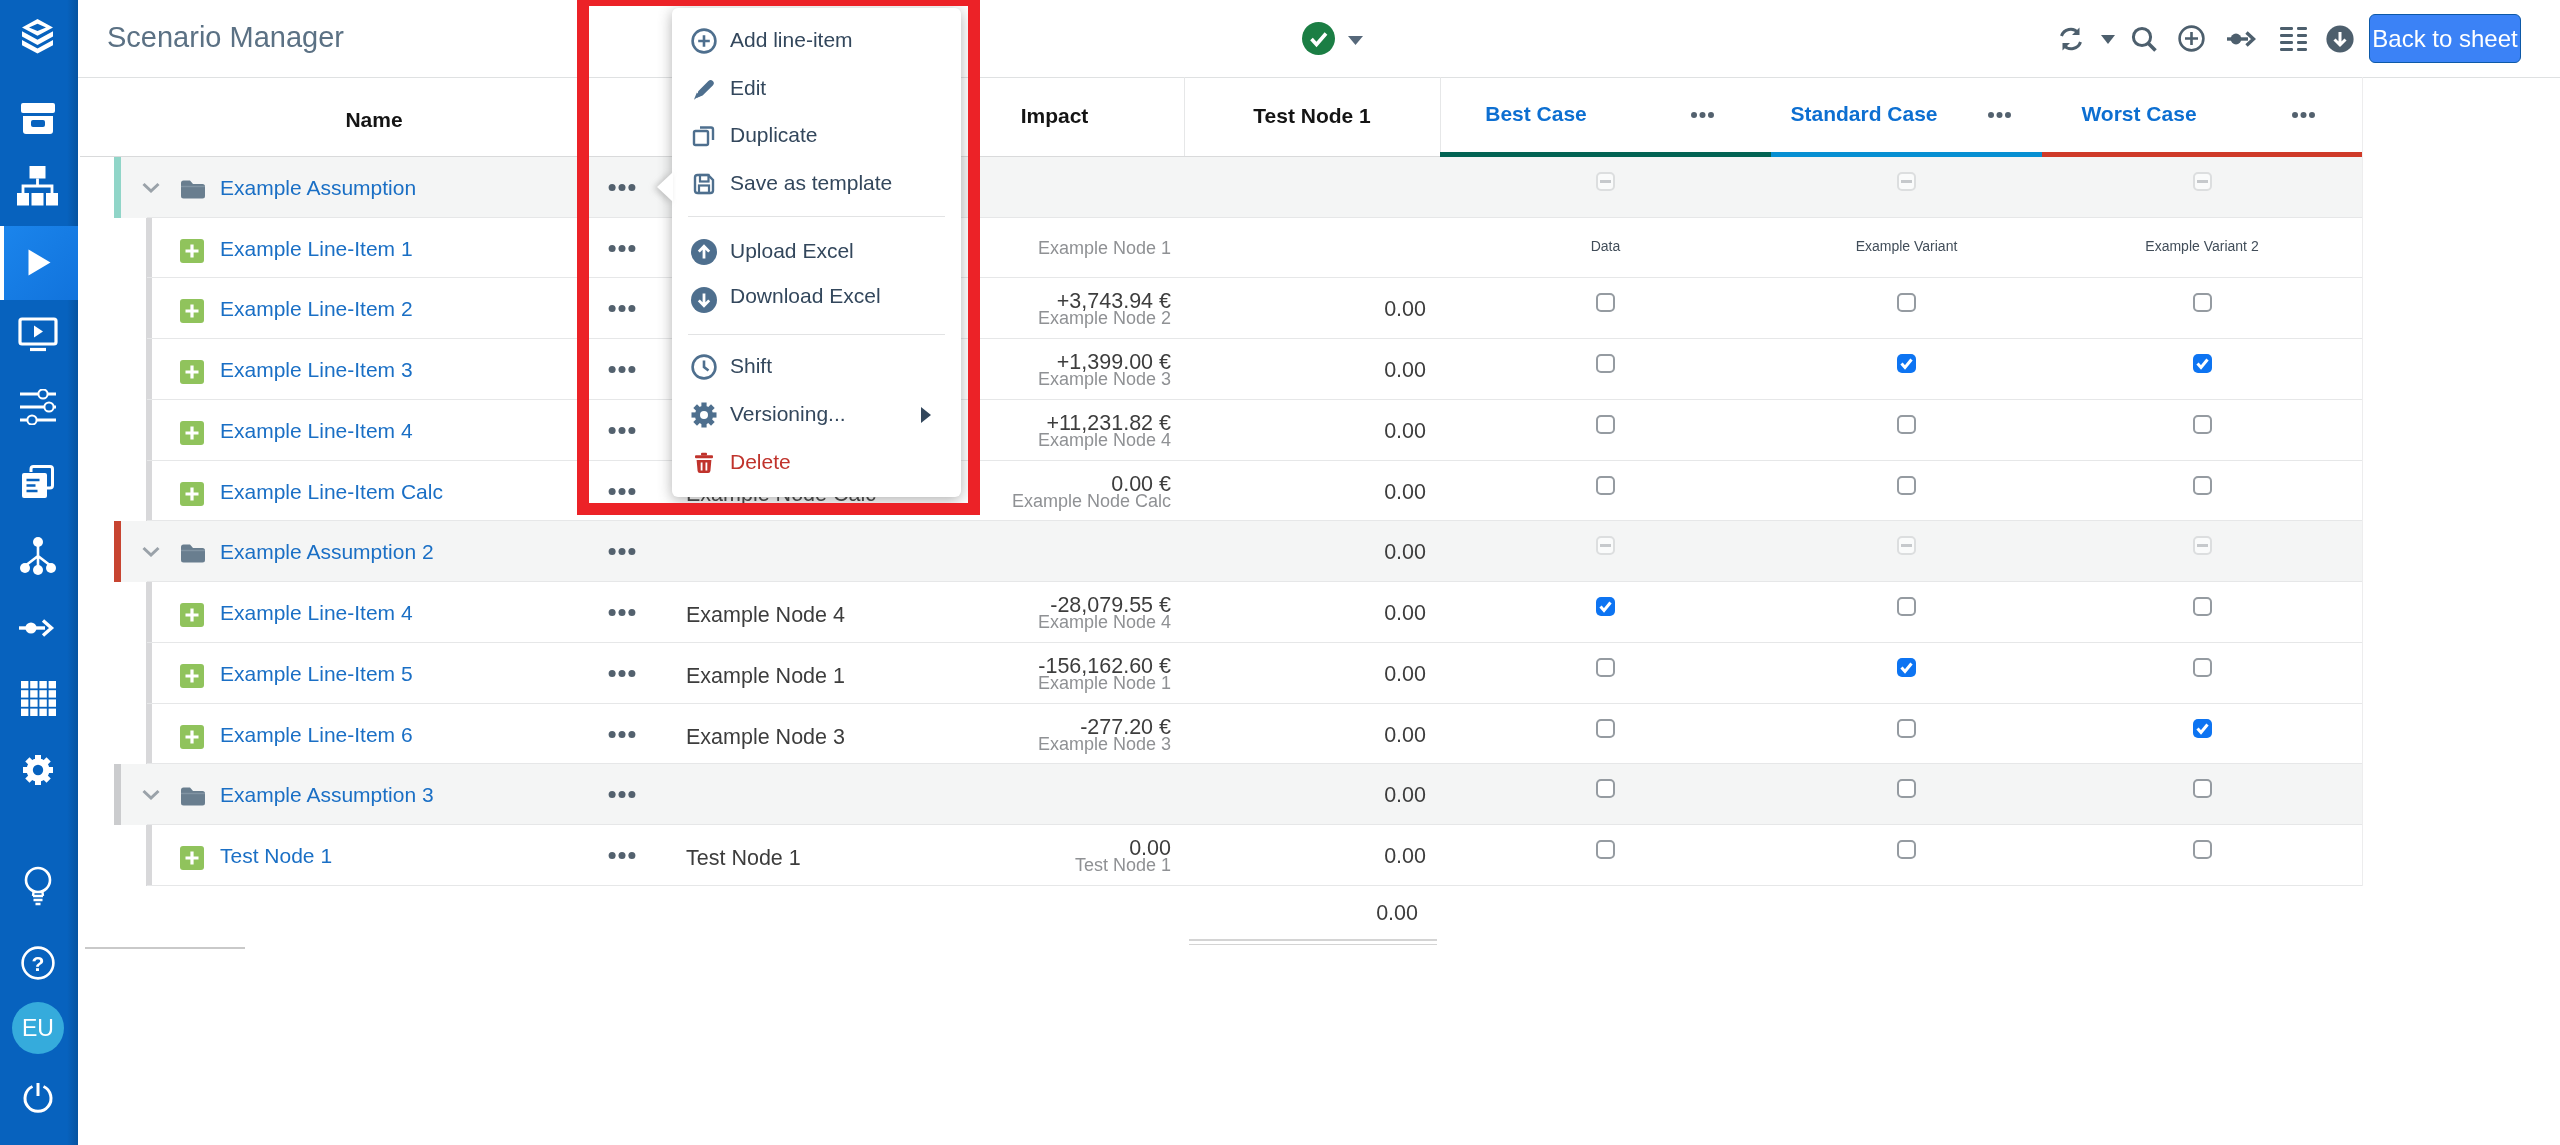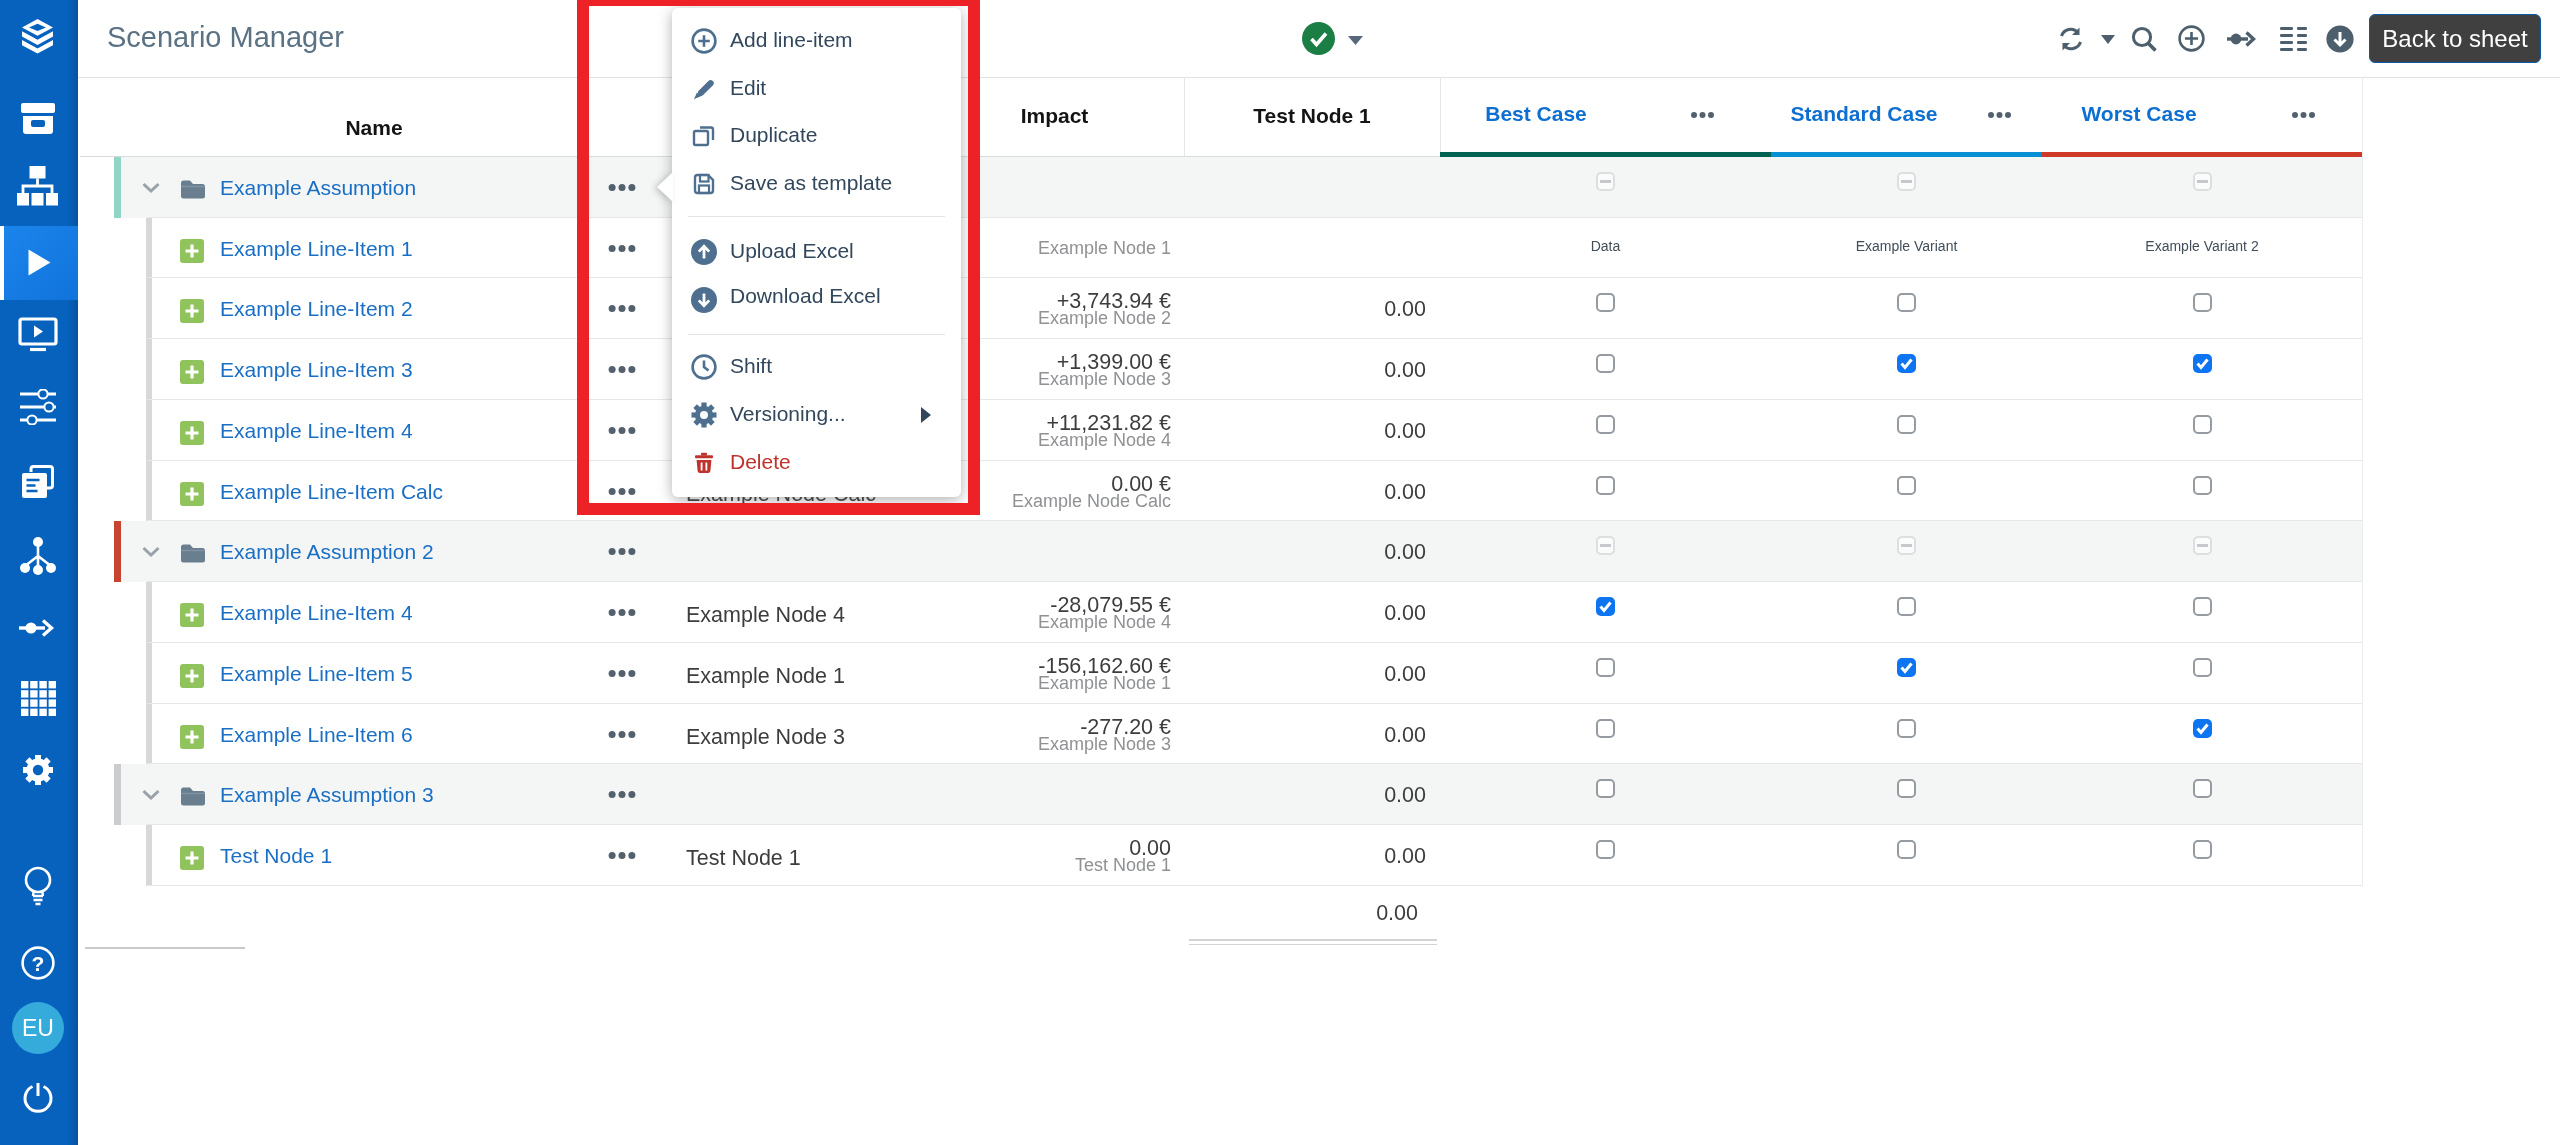--- a/index.html
+++ b/index.html
@@ -145,22 +145,22 @@
       <rect x="17" y="7" width="10" height="3" rx="1.2" fill="#4d5f6d"></rect>
       <rect x="0" y="14" width="13" height="3" rx="1.2" fill="#4d5f6d"></rect>
       <rect x="17" y="14" width="10" height="3" rx="1.2" fill="#4d5f6d"></rect>
       <rect x="0" y="21" width="13" height="3" rx="1.2" fill="#4d5f6d"></rect>
       <rect x="17" y="21" width="10" height="3" rx="1.2" fill="#4d5f6d"></rect>
     </svg>
 <svg class="ab" style="left:2326px;top:25px" width="28" height="28" viewBox="0 0 28 28">
       <circle cx="14" cy="14" r="13.6" fill="#4d5f6d"></circle>
       <path d="M14 7 V19 M8.5 14.5 L14 20 19.5 14.5" fill="none" stroke="#fff" stroke-width="3"></path>
     </svg>
-<div class="ab" style="left:2369px;top:14px;width:172px;height:49px;background:#404040;border:1px solid #0d59a8;border-radius:6px;color:#fff;font-size:24px;text-align:center;line-height:47px">Back to sheet</div>
-<div class="ab hdr" style="left:80px;top:116px;width:588px;text-align:center">Name</div>
+<div class="ab" style="left:2369px;top:14px;width:152px;height:49px;background:#3b82f6;border:1px solid #0d59a8;border-radius:6px;color:#fff;font-size:24px;text-align:center;line-height:47px">Back to sheet</div>
+<div class="ab hdr" style="left:80px;top:108px;width:588px;text-align:center">Name</div>
 <div class="ab hdr" style="left:925px;top:104px;width:259px;text-align:center">Impact</div>
 <div class="ab hdr" style="left:1184px;top:104px;width:256px;text-align:center">Test Node 1</div>
 <div class="ab shdr" style="left:1436px;top:102px;width:200px;text-align:center">Best Case</div>
 <div class="ab shdr" style="left:1764px;top:102px;width:200px;text-align:center">Standard Case</div>
 <div class="ab shdr" style="left:2039px;top:102px;width:200px;text-align:center">Worst Case</div>
 <svg class="ab" style="left:1690.5px;top:111.993px" width="23" height="6" viewBox="0 0 23 6.01307">
       <circle cx="3.00654" cy="3.00654" r="3.00654" fill="#53616e"></circle>
       <circle cx="11.5" cy="3.00654" r="3.00654" fill="#53616e"></circle>
       <circle cx="19.9935" cy="3.00654" r="3.00654" fill="#53616e"></circle>
     </svg>

